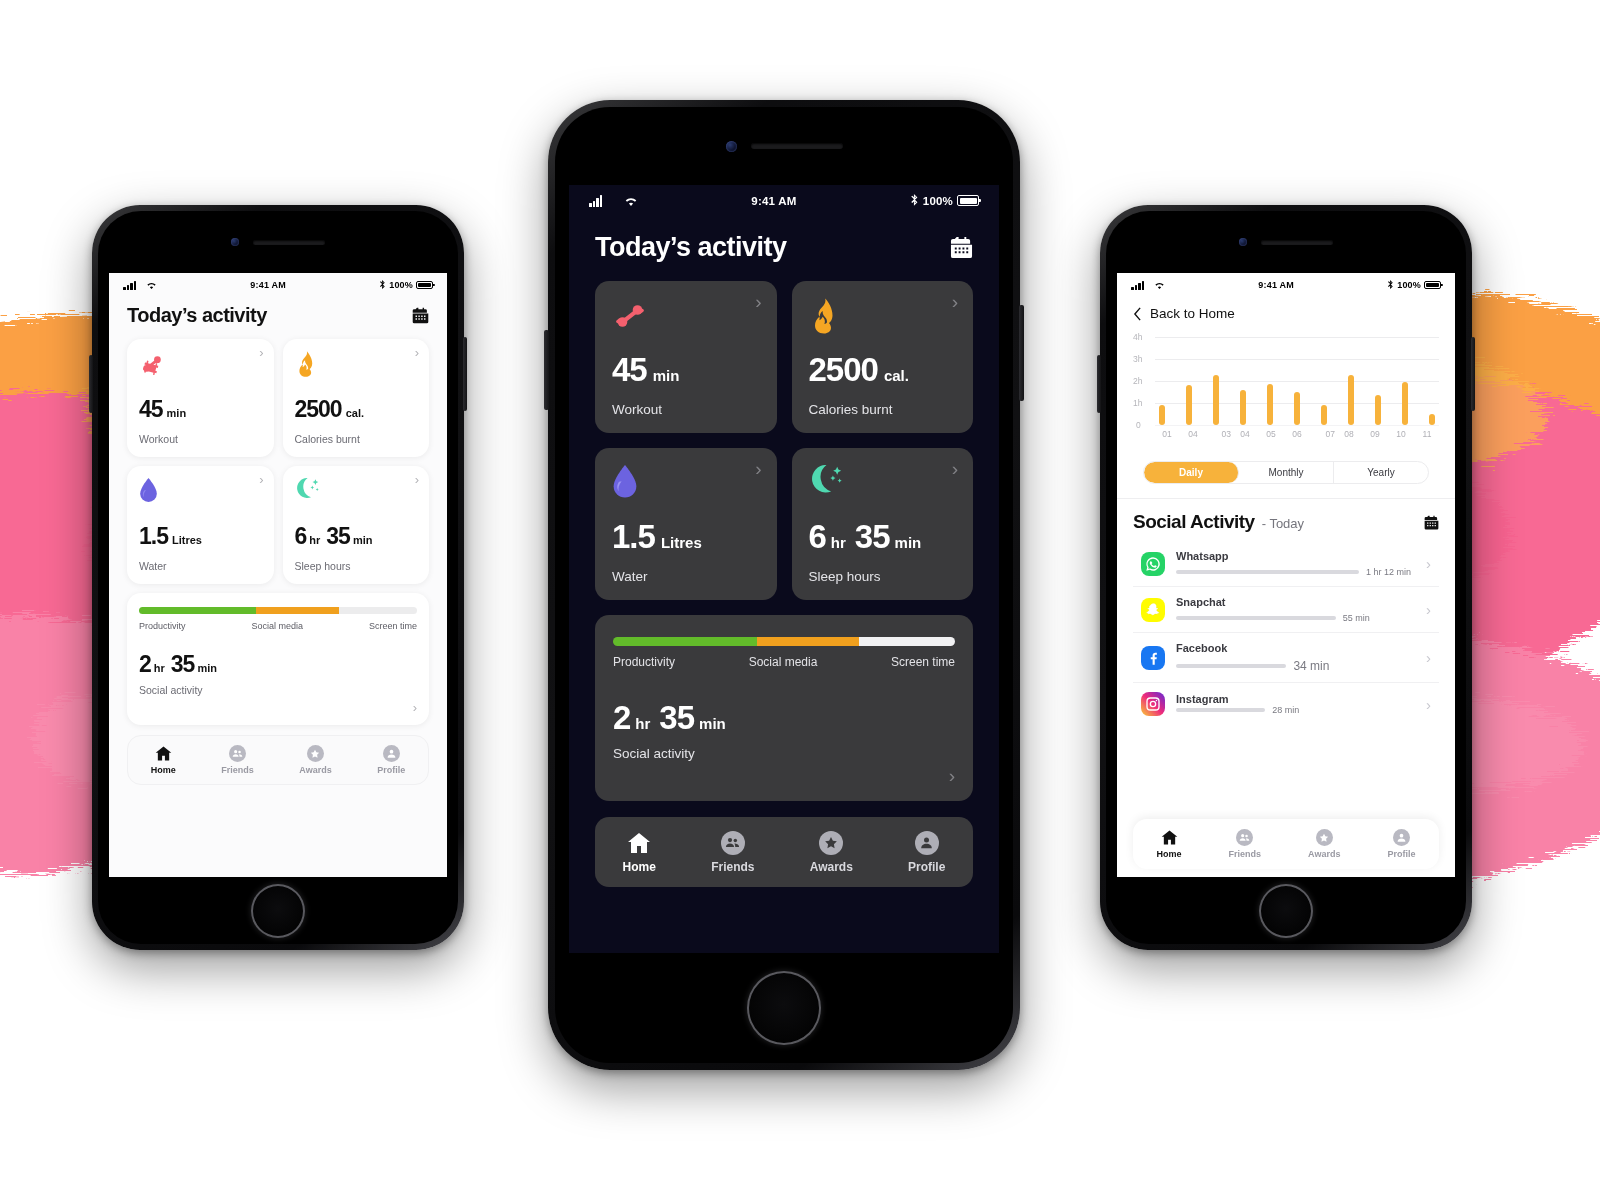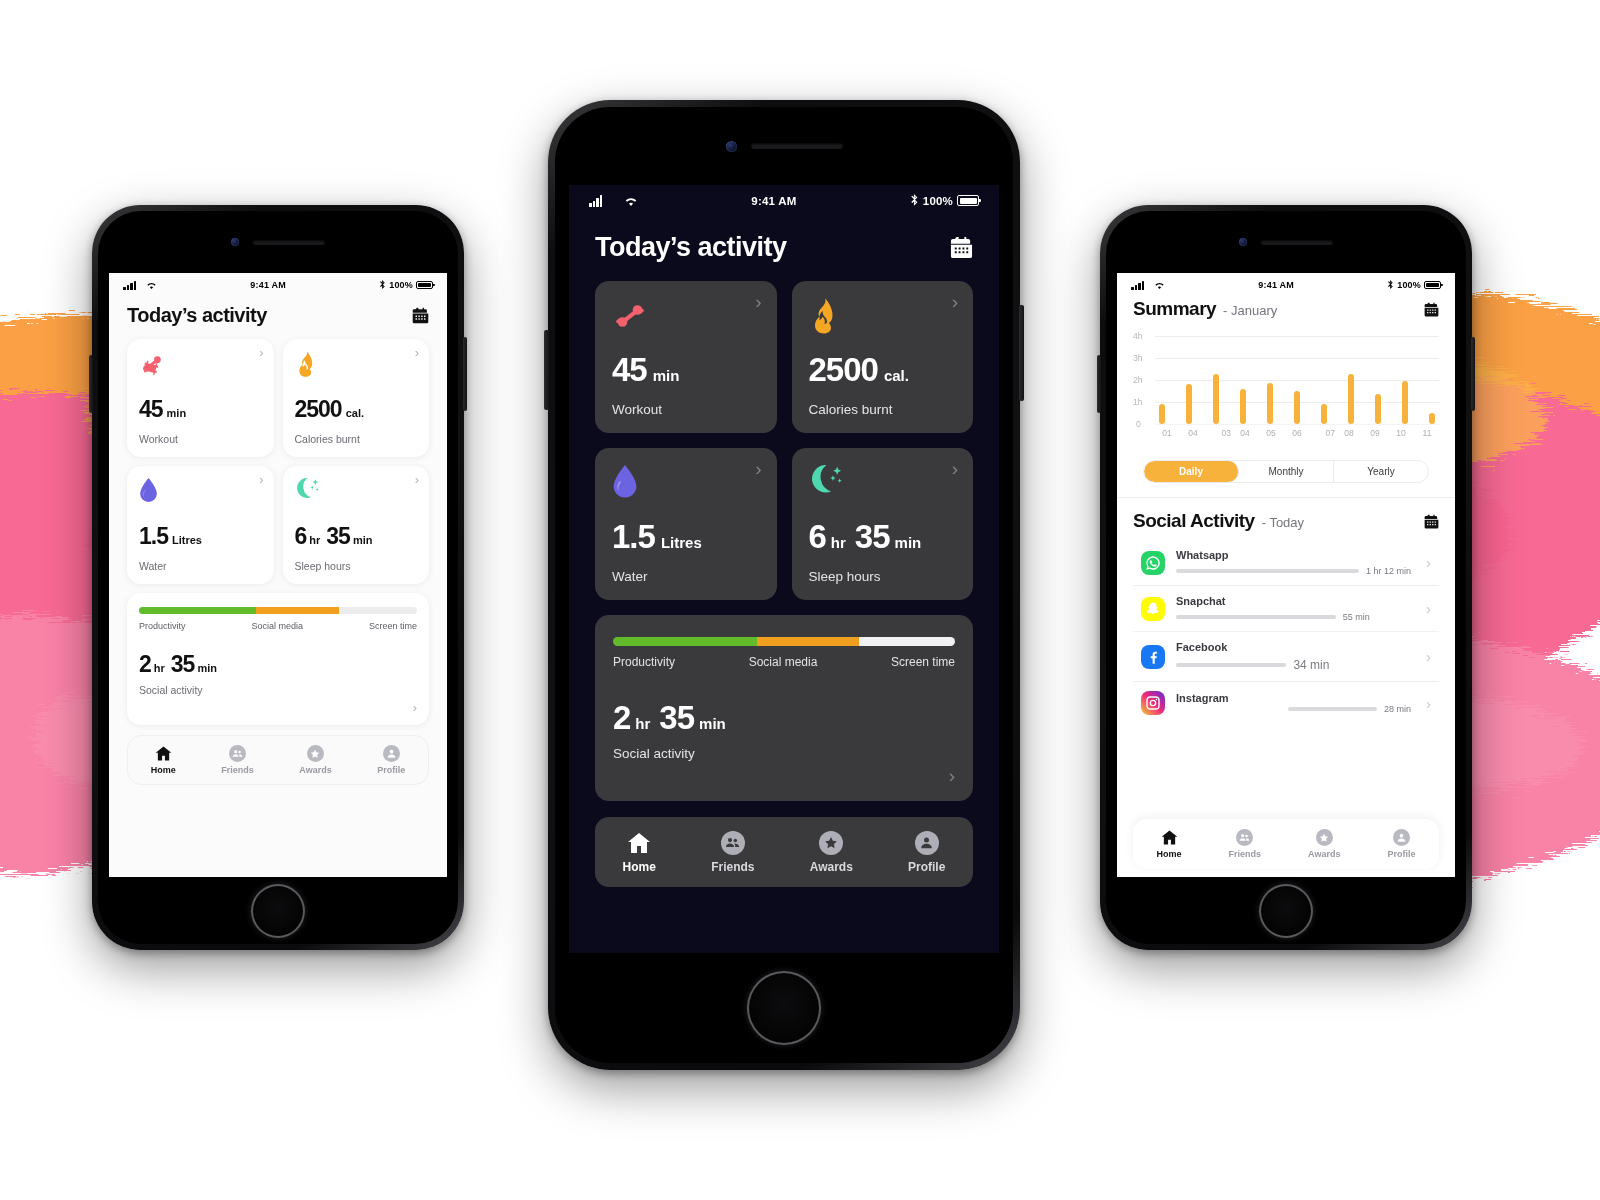--- a/index.html
+++ b/index.html
@@ -516,30 +516,27 @@
             <svg width="7" height="10" viewBox="0 0 10 16" fill="currentColor">
               <path d="M4.3 0 8.6 4.2 5.6 7.2l3 3L4.3 14.5V9.1L2.2 11 1 9.8l3.4-3.3L1 3.2 2.2 2l2.1 1.9zm1.2 2.9v2.2l1.1-1.1zm0 6.2v2.2l1.1-1.1z"></path>
             </svg>
             <span>100%</span>
             <span class="battery" style="width:17px;height:8px;padding:1px;">
                 <i style="width:100%"></i>
               </span>
           </div>
         </div>
 
-
-        <div class="page-head" style="padding:6px 16px 2px;">
-          <div class="sum-head" style="gap:7px;">
-            <span class="page-title" style="font-size:19px;color:#111;">Summary</span>
-            <span style="font-size:13px;color:#75757d;">- January</span>
-          </div>
-          <svg class="cal-icon" width="15" height="15" viewBox="0 0 24 24" fill="#111">
-            <path d="M7 1h2v2h6V1h2v2h2a2 2 0 0 1 2 2v3H1V5a2 2 0 0 1 2-2h2zM1 9h22v12a2 2 0 0 1-2 2H3a2 2 0 0 1-2-2zm4 3v2h2v-2zm4 0v2h2v-2zm4 0v2h2v-2zm4 0v2h2v-2zM5 16v2h2v-2zm4 0v2h2v-2zm4 0v2h2v-2zm4 0v2h2v-2z"></path>
+        <div class="backrow" style="padding:14px 16px 2px;gap:8px;">
+          <svg width="9" height="14" viewBox="0 0 10 16" fill="none" stroke="#111" stroke-width="1.6">
+            <path d="M8 1 2 8l6 7"></path>
           </svg>
-        </div>
+          <span style="font-size:13.5px;color:#111;">Back to Home</span>
+        </div>
+
 
         <div class="chart" style="margin:10px 16px 0;height:112px;">
           <div class="gridline" style="top:4px;left:22px;"></div>
           <div class="gridline" style="top:26px;left:22px;"></div>
           <div class="gridline" style="top:48px;left:22px;"></div>
           <div class="gridline" style="top:70px;left:22px;"></div>
           <div class="gridline" style="top:92px;left:22px;background:#f3f3f5;"></div>
 
           <span class="ylab" style="left:0;top:4px;font-size:8.5px;">4h</span>
           <span class="ylab" style="left:0;top:26px;font-size:8.5px;">3h</span>
@@ -647,21 +644,21 @@
           <div class="row" style="padding:9px 4px 9px 8px;gap:11px;border-bottom:none;">
             <span class="appicon" style="width:24px;height:24px;background:linear-gradient(45deg,#f9ce34,#ee2a7b 50%,#6228d7);">
               <svg width="16" height="16" viewBox="0 0 24 24" fill="none" stroke="#fff" stroke-width="2">
                 <rect x="3" y="3" width="18" height="18" rx="5"></rect>
                   <circle cx="12" cy="12" r="4"></circle>
                   <circle cx="17.2" cy="6.8" r="1.1" fill="#fff" stroke="none"></circle>
               </svg>
             </span>
             <div class="rowbody">
               <div class="rowname" style="font-size:11px;">Instagram</div>
-              <div class="rowbar" style="gap:7px;justify-content:flex-end;">
+              <div class="rowbar" style="gap:7px;">
                 <span class="rowtrack" style="width:38%;"></span>
                 <span class="rowtime" style="font-size:9px;white-space:nowrap;">28 min</span>
               </div>
             </div>
             <span class="rowchev" style="font-size:15px;padding:0 4px;">›</span>
           </div>
         </div>
 
         <div class="tabbar" style="position:absolute;left:16px;right:16px;bottom:8px;height:50px;background:#fff;box-shadow:0 -2px 10px rgba(0,0,0,.07);">
           <div class="tab">

